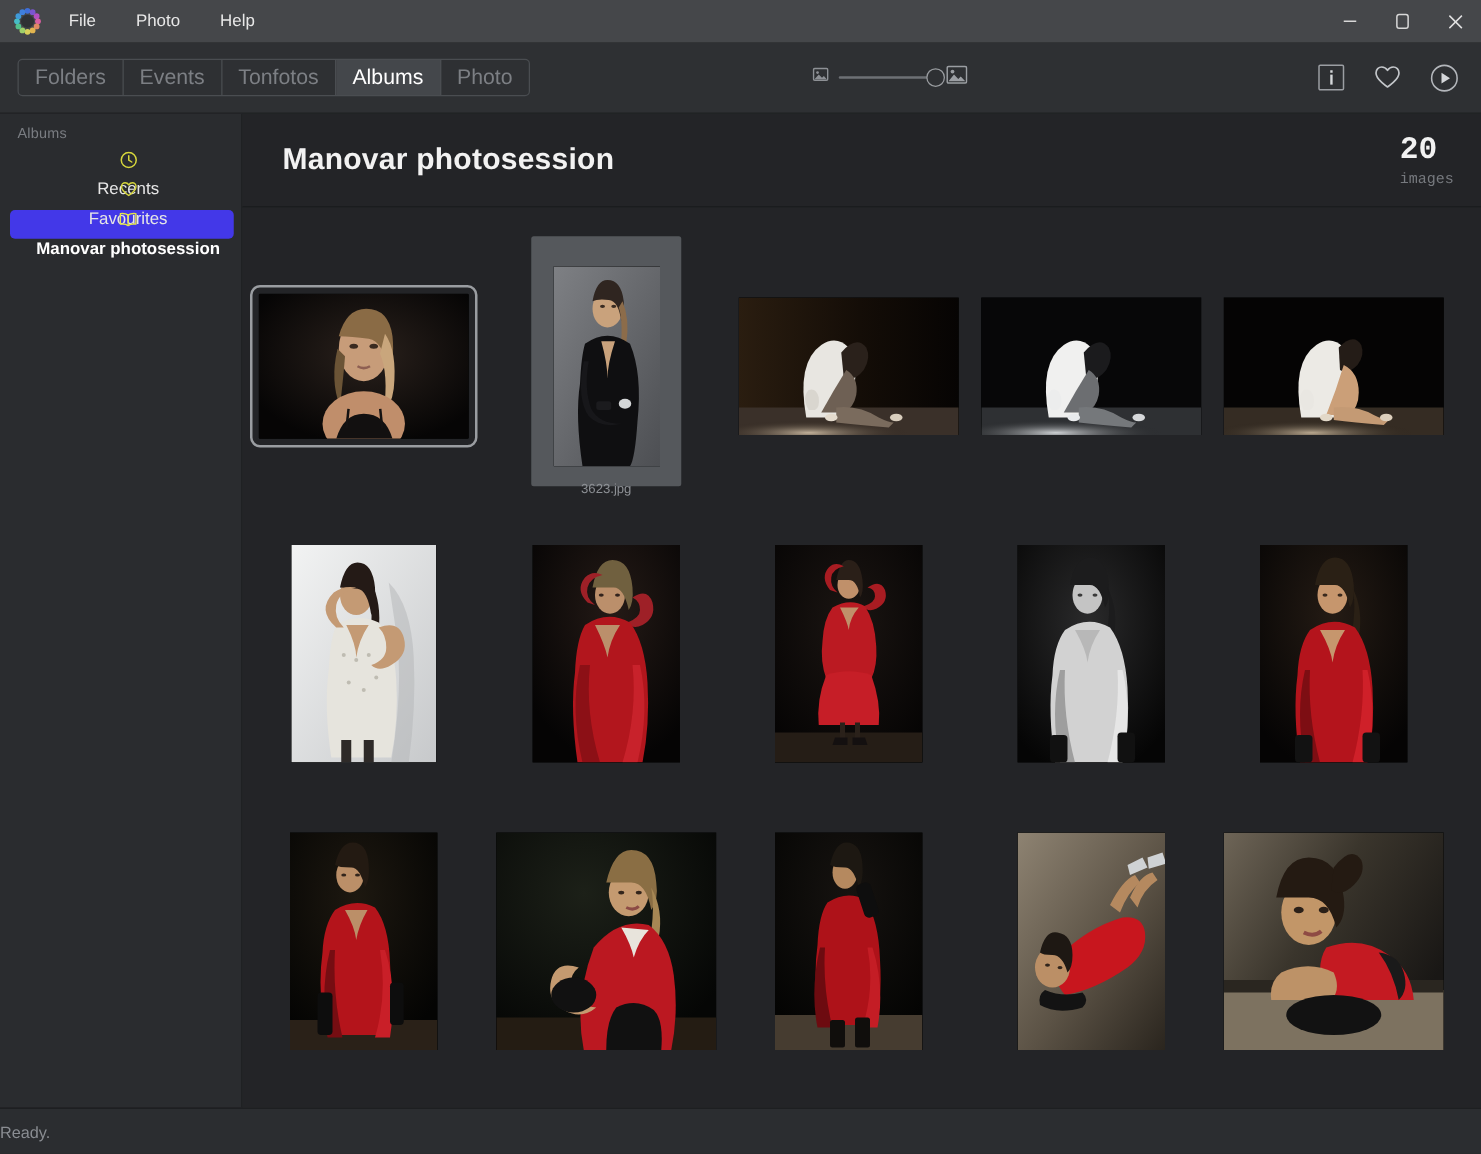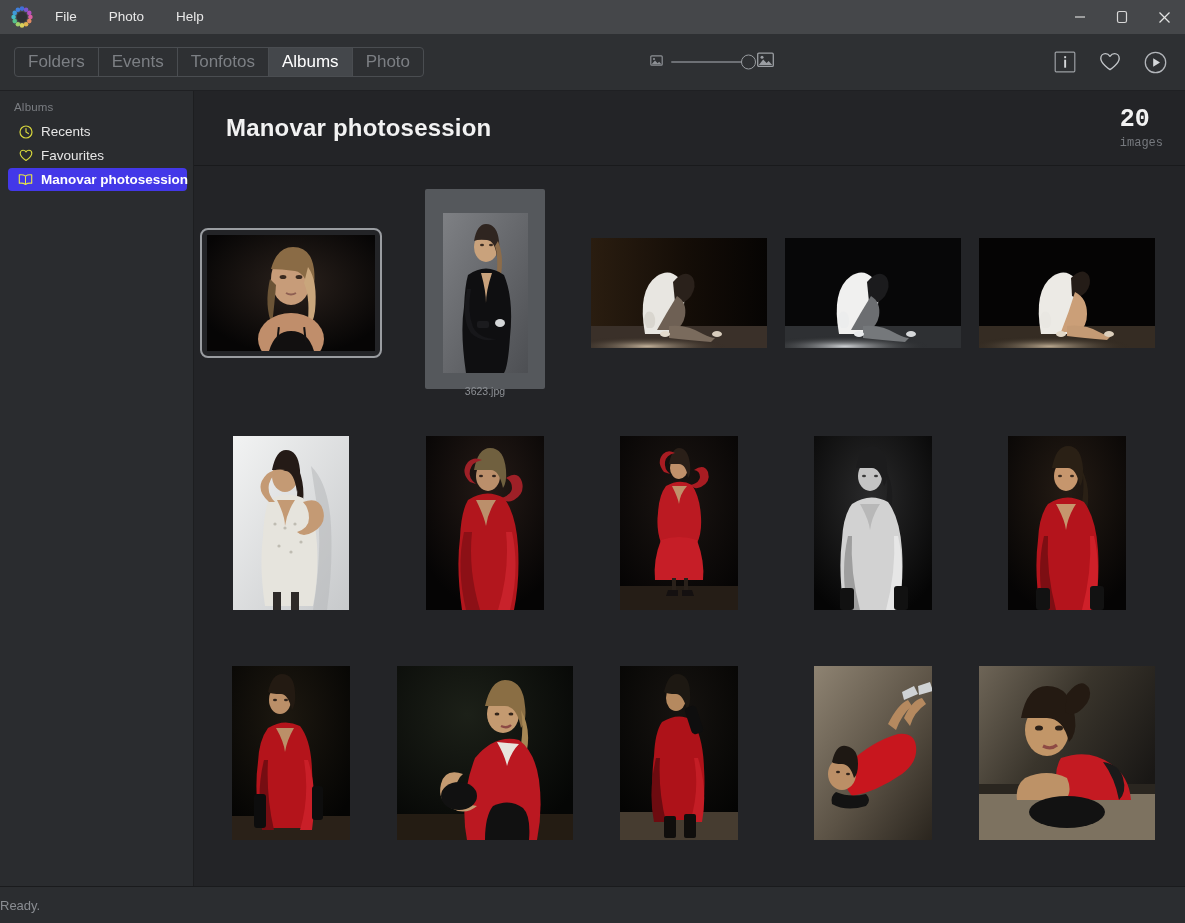--- a/index.html
+++ b/index.html
@@ -179,20 +179,21 @@
     align-items: center;
     gap: 8px;
     height: 23px;
     margin: 1px 6px 1px 8px;
     padding-left: 10px;
     border-radius: 4px;
     cursor: default;
     color: #e6e6e6;
     font-size: 13.5px;
     white-space: nowrap;
+    flex-direction: column;
   }
   .side-item .side-ic {
     width: 15px; height: 15px;
     display: flex; align-items: center; justify-content: center;
     flex: 0 0 15px;
   }
   .side-item.selected {
     background: #4338e8;
     color: #ffffff;
     font-weight: bold;

